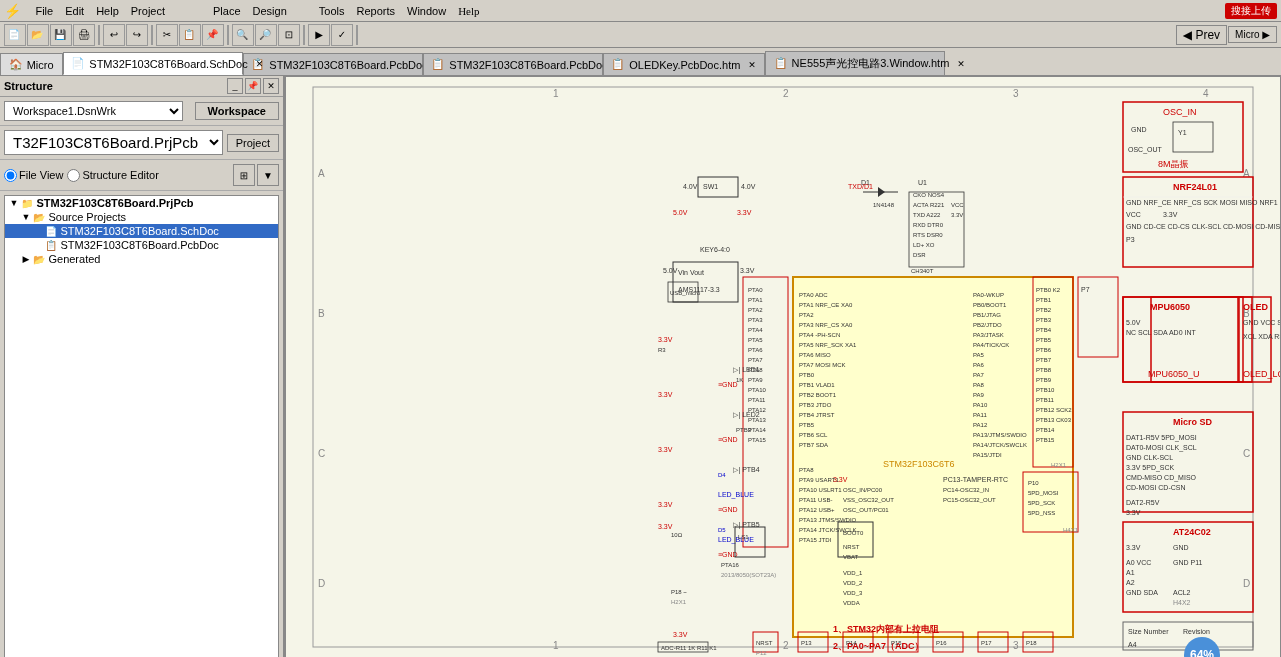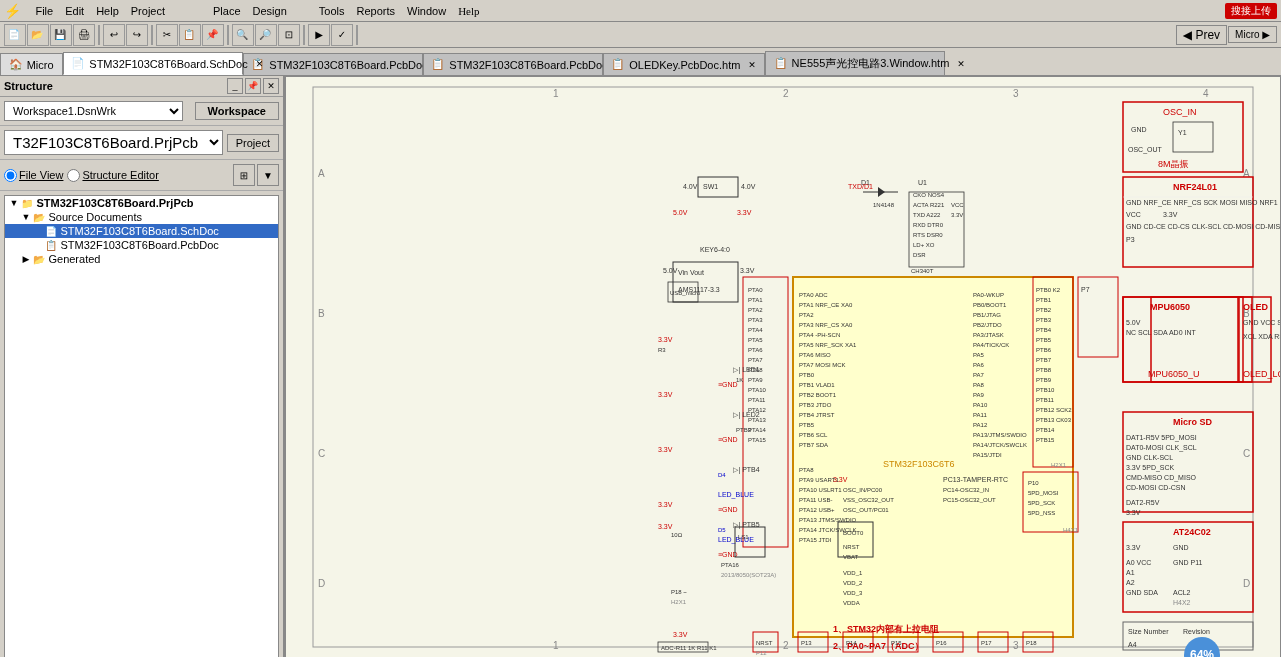--- a/index.html
+++ b/index.html
@@ -28,21 +28,21 @@
 
     #workspace-row { display: flex; align-items: center; gap: 12px; padding: 4px; border-bottom: 1px solid #aaa; }
     #workspace-dropdown { flex: 1; background: white; border: 1px solid #888; padding: 2px 4px; font-size: 11px; }
     #workspace-btn { padding: 2px 12px; background: #d4d0c8; border: 1px solid #888; font-size: 11px; cursor: pointer; font-weight: bold; }
 
     #project-row { display: flex; align-items: center; gap: 4px; padding: 4px; border-bottom: 1px solid #aaa; }
     #project-dropdown { flex: 1; background: white; border: 1px solid #888; padding: 2px 4px; font-size: 15px; }
     #project-btn { padding: 2px 8px; background: #d4d0c8; border: 1px solid #888; font-size: 11px; cursor: pointer; }
 
     #view-row { display: flex; align-items: center; padding: 4px; border-bottom: 1px solid #aaa; gap: 8px; }
-    .view-radio-group { display: flex; align-items: center; gap: 4px; text-decoration: underline; }
+    .view-radio-group { display: flex; align-items: center; gap: 4px; }
     .view-radio-group label { font-size: 11px; display: flex; align-items: center; gap: 2px; cursor: pointer; }
     .view-icons { display: flex; gap: 2px; margin-left: auto; }
     .view-icon-btn { width: 22px; height: 22px; background: #d4d0c8; border: 1px solid #888; display: flex; align-items: center; justify-content: center; font-size: 10px; cursor: pointer; }
 
     #file-tree { flex: 1; overflow-y: auto; background: white; border: 1px solid #888; margin: 4px; }
     .tree-item { display: flex; align-items: center; padding: 1px 4px; cursor: pointer; font-size: 11px; }
     .tree-item.selected { background: #316ac5; color: white; }
     .tree-item.level-0 { padding-left: 4px; font-weight: bold; }
     .tree-item.level-1 { padding-left: 16px; }
     .tree-item.level-2 { padding-left: 28px; }
@@ -184,21 +184,21 @@
     <div id="file-tree">
 
     <div class="tree-item level-0">
           <span class="tree-expand">▼</span>
           <span class="tree-icon">📁</span>
           <span>STM32F103C8T6Board.PrjPcb</span>
         </div>
         <div class="tree-item level-1">
           <span class="tree-expand">▼</span>
           <span class="tree-icon">📂</span>
-          <span>Source Documents</span>
+          <span>Source Projects</span>
         </div>
         <div class="tree-item level-2 selected">
           <span class="tree-expand"></span>
           <span class="tree-icon">📄</span>
           <span>STM32F103C8T6Board.SchDoc</span>
         </div>
         <div class="tree-item level-2">
           <span class="tree-expand"></span>
           <span class="tree-icon">📋</span>
           <span>STM32F103C8T6Board.PcbDoc</span>

